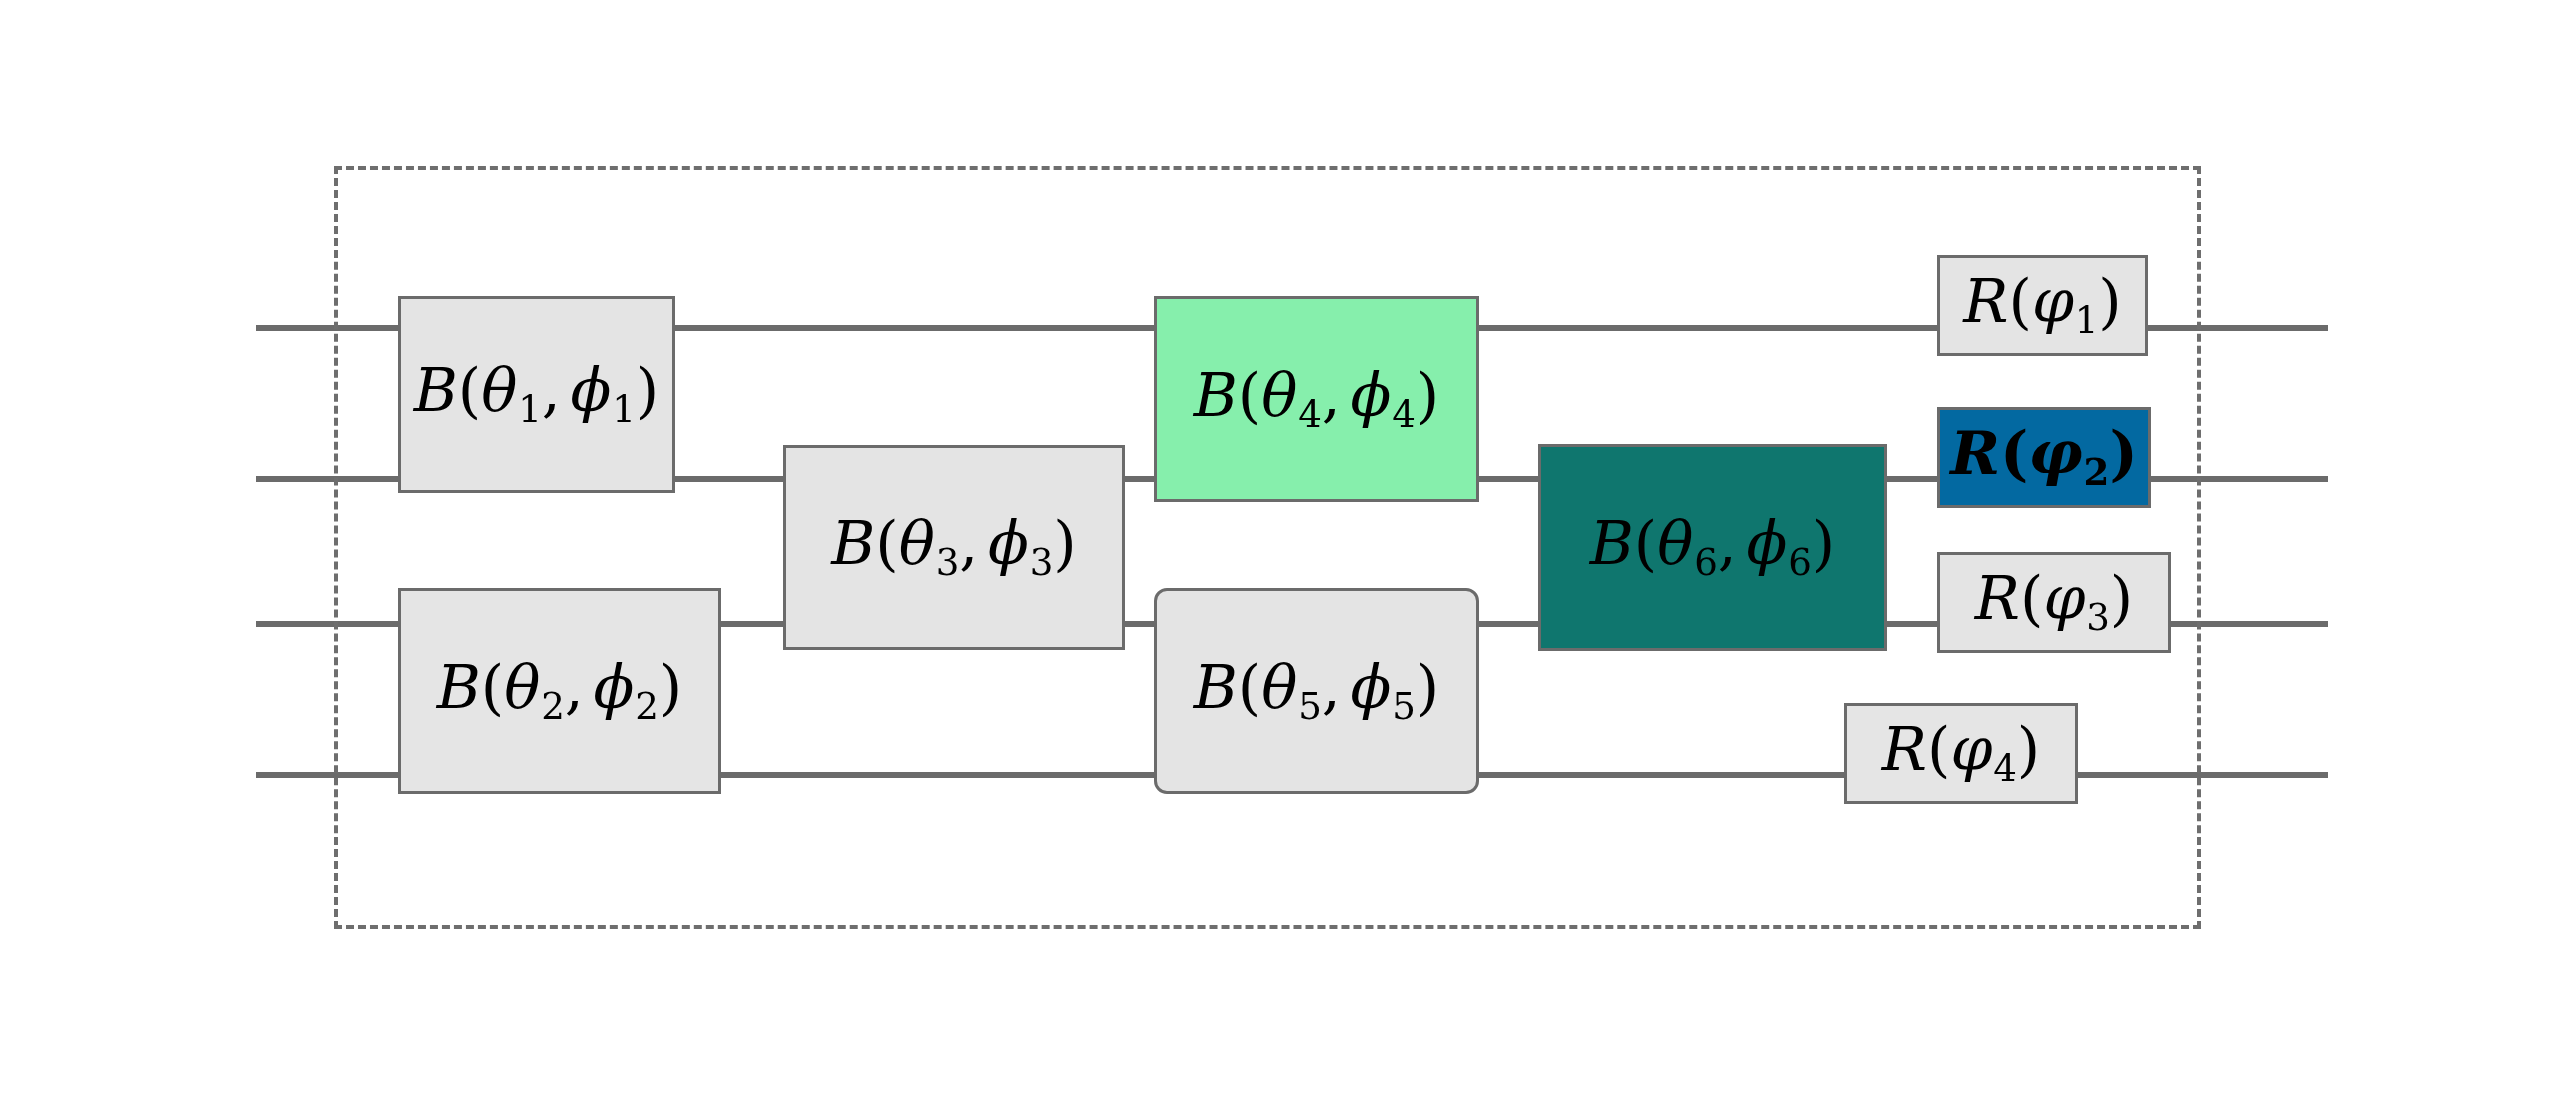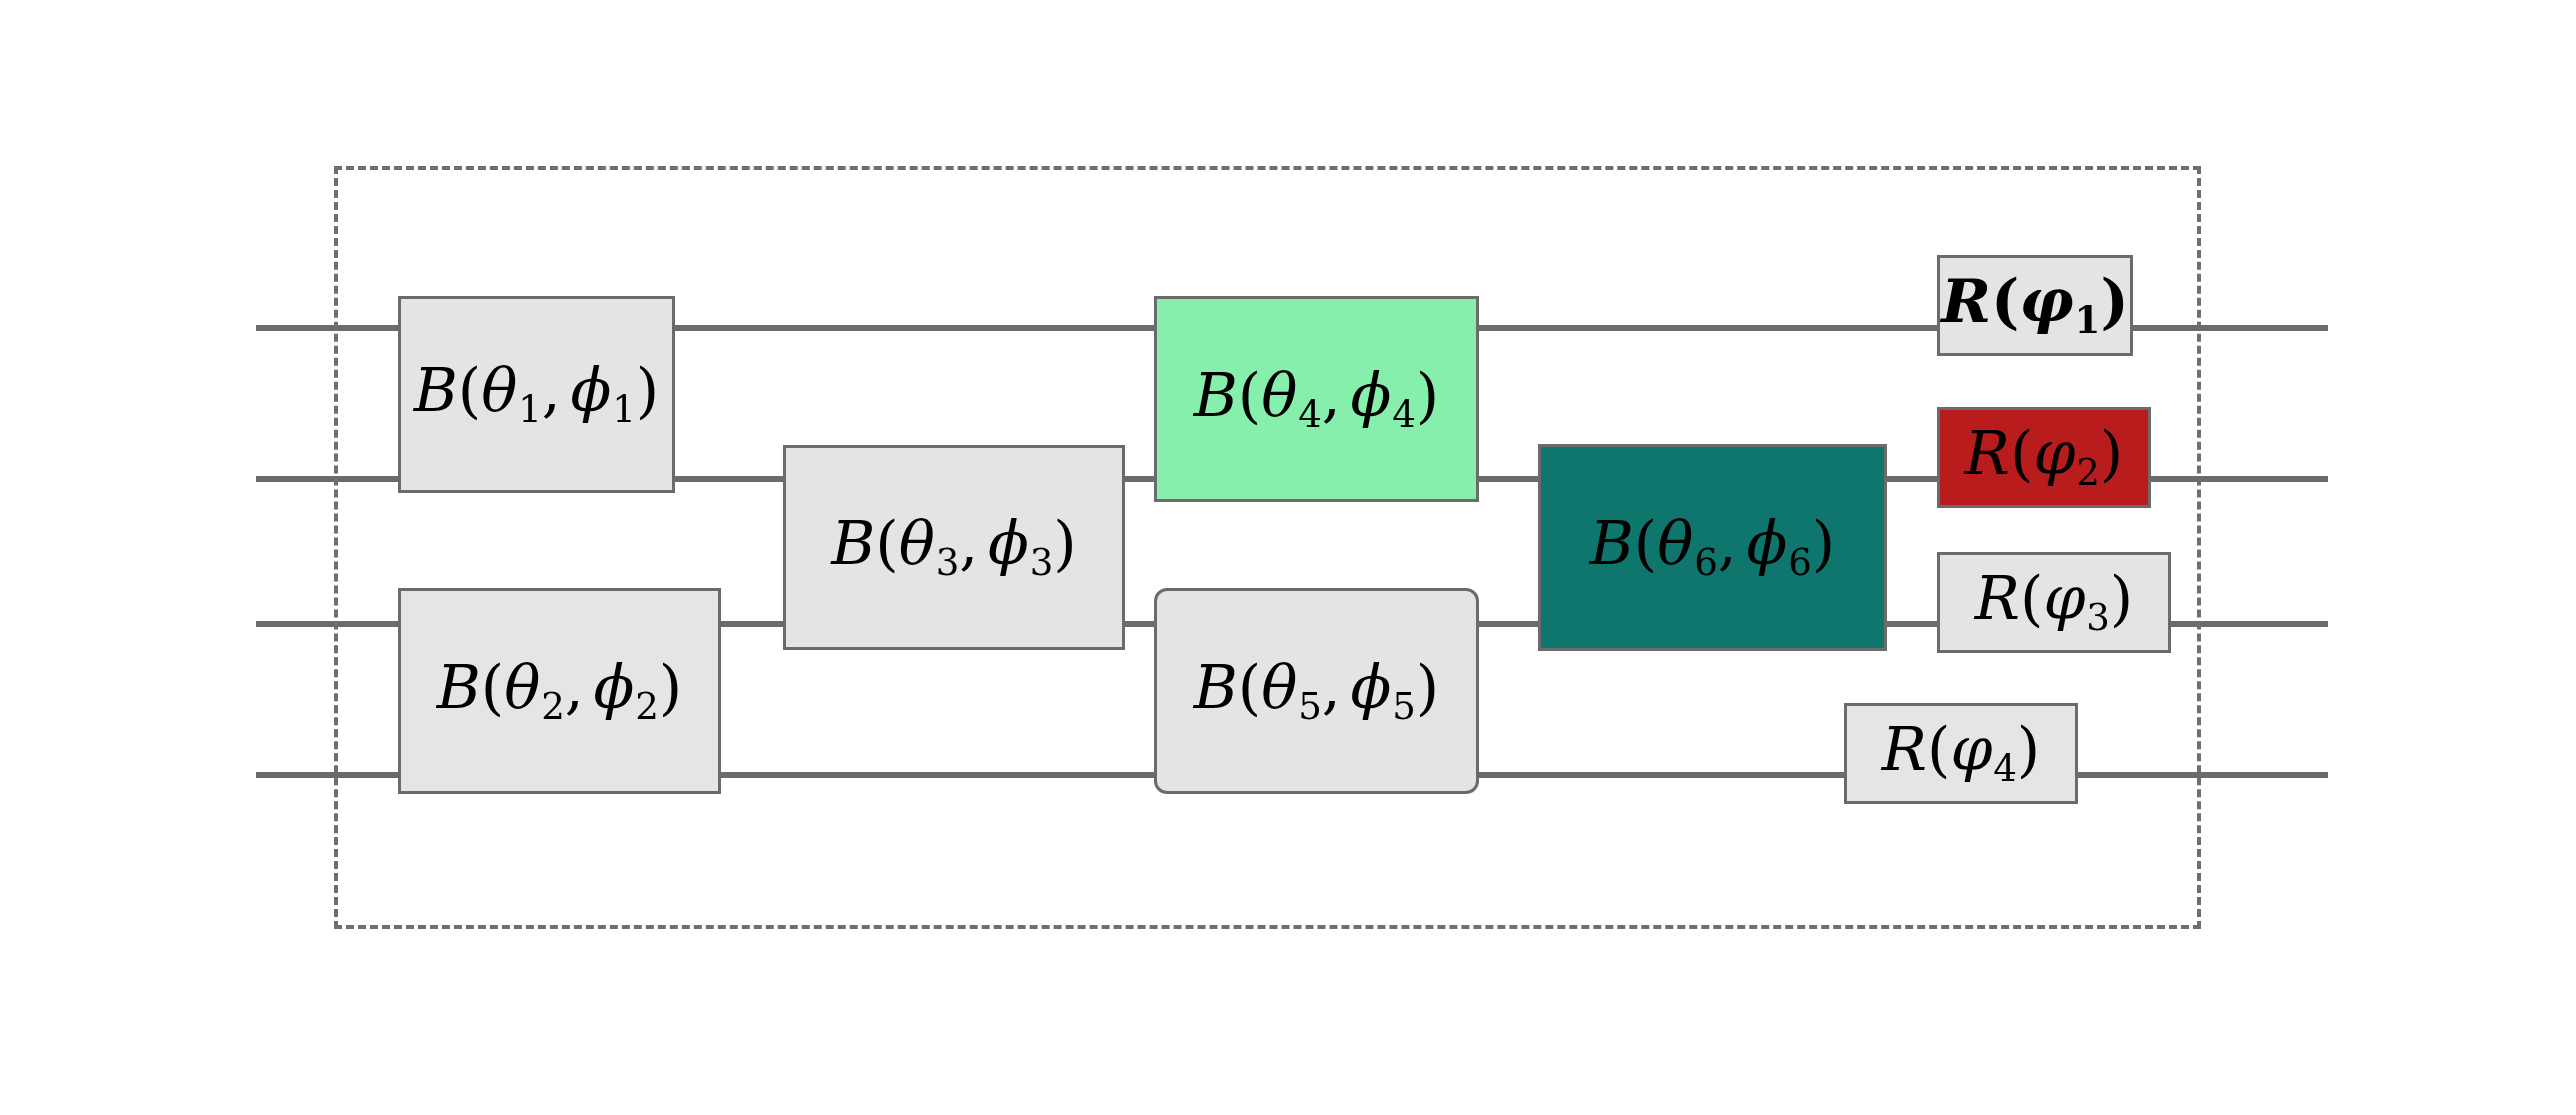--- a/index.html
+++ b/index.html
@@ -96,24 +96,24 @@
       </div>
       <div class="gate beam" style="left: 1154px; top: 588px; width: 325px; height: 206px; background: rgb(228, 228, 228); border-color: rgb(107, 107, 107); border-radius: 13px;">
         <span class="lbl"><span class="fn">B</span><span class="par">(</span><span class="gk">θ</span><span class="sub">5</span><span class="cma">,</span><span class="gk">ϕ</span><span class="sub">5</span><span class="par">)</span></span>
       </div>
       <div class="gate beam" style="left: 1538px; top: 444px; width: 349px; height: 207px; background: #0f766e; border-color: rgb(107, 107, 107);">
         <span class="lbl"><span class="fn">B</span><span class="par">(</span><span class="gk">θ</span><span class="sub">6</span><span class="cma">,</span><span class="gk">ϕ</span><span class="sub">6</span><span class="par">)</span></span>
       </div>
     </div>
 
   <div id="phaseshifter-layer">
-      <div class="gate rot" style="left: 1937px; top: 255px; width: 196px; height: 101px; background: rgb(228, 228, 228); border-color: rgb(107, 107, 107); font-weight: bold;">
+      <div class="gate rot" style="left: 1937px; top: 255px; width: 211px; height: 101px; background: rgb(228, 228, 228); border-color: rgb(107, 107, 107);">
         <span class="lbl"><span class="fn">R</span><span class="par">(</span><span class="gk">φ</span><span class="sub">1</span><span class="par">)</span></span>
       </div>
-      <div class="gate rot" style="left: 1937px; top: 407px; width: 214px; height: 101px; background: #b91c1c; border-color: rgb(107, 107, 107);">
+      <div class="gate rot" style="left: 1937px; top: 407px; width: 214px; height: 101px; background: #0369a1; border-color: rgb(107, 107, 107); font-weight: bold;">
         <span class="lbl"><span class="fn">R</span><span class="par">(</span><span class="gk">φ</span><span class="sub">2</span><span class="par">)</span></span>
       </div>
       <div class="gate rot" style="left: 1937px; top: 552px; width: 234px; height: 101px; background: rgb(228, 228, 228); border-color: rgb(107, 107, 107);">
         <span class="lbl"><span class="fn">R</span><span class="par">(</span><span class="gk">φ</span><span class="sub">3</span><span class="par">)</span></span>
       </div>
       <div class="gate rot" style="left: 1844px; top: 703px; width: 234px; height: 101px; background: #e5e5e5; border-color: rgb(107, 107, 107);">
         <span class="lbl"><span class="fn">R</span><span class="par">(</span><span class="gk">φ</span><span class="sub">4</span><span class="par">)</span></span>
       </div>
     </div>
 

